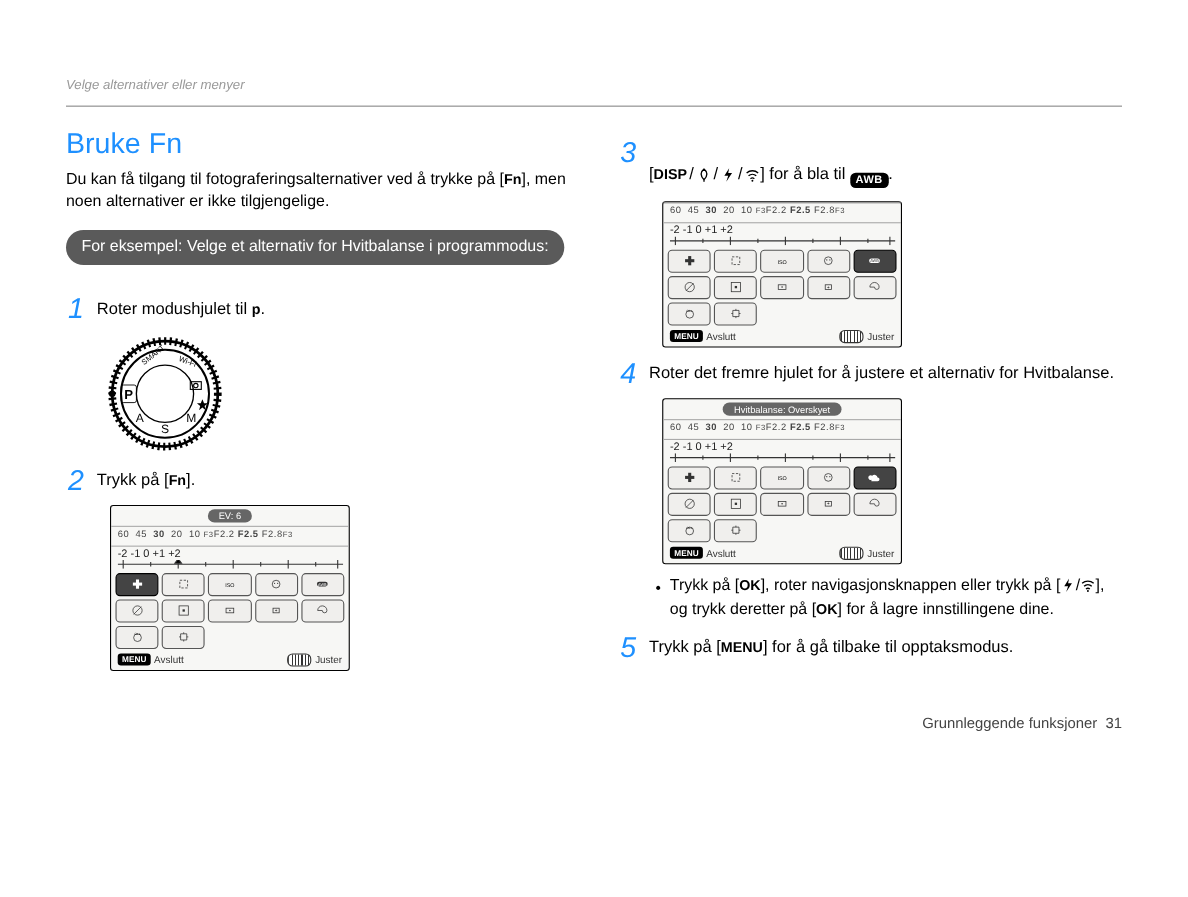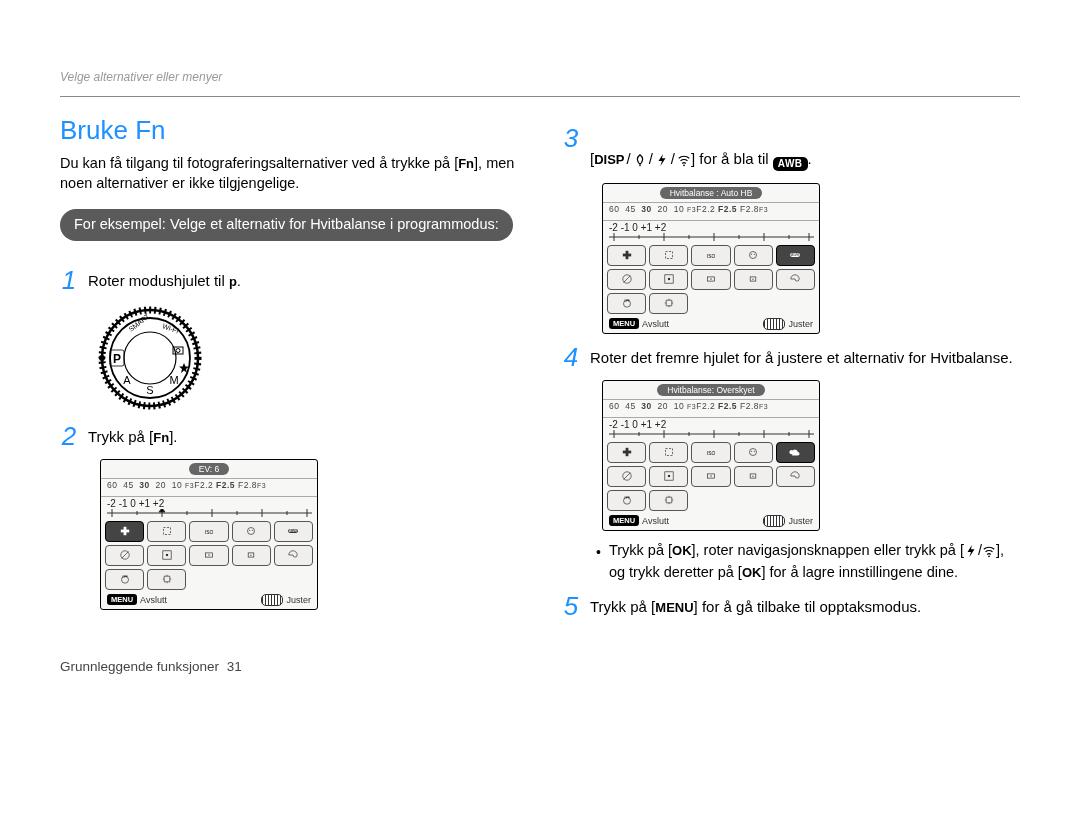--- a/index.html
+++ b/index.html
@@ -181,21 +181,21 @@
 
   .bullet {
     display: flex;
     gap: 8px;
     font-size: 14.5px;
     line-height: 1.35;
     margin: 10px 0 10px 34px;
   }
   .bullet .dot { font-size: 14px; line-height: 1; padding-top:4px; }
   .footer {
-    text-align: left;
+    text-align: right;
     font-size: 13.5px;
     color: #444;
     margin-top: 30px;
   }
   
   .txticon { display:inline-block; vertical-align:-3px; }
   .inline-iconrow .sep { margin: 0 2px; }
   .awb-pill {
     display:inline-block; vertical-align:-3px;
     background:#000; color:#fff;
@@ -390,23 +390,20 @@
                 </svg></span><span class="sep">/</span><span class="txticon"><svg viewBox="0 0 16 16" width="14" height="14">
                   <path d="M9,1 L4,9 L8,9 L6,15 L12,6 L8,6 Z" fill="#000"></path>
                 </svg></span><span class="sep">/</span><span class="txticon"><svg viewBox="0 0 16 16" width="14" height="14">
                   <path d="M2,6 a9,9 0 0,1 12,0 M4,9 a6,6 0 0,1 8,0 M6,12 a3,3 0 0,1 4,0" fill="none" stroke="#000" stroke-width="1.4"></path>
                   <circle cx="8" cy="14" r="1" fill="#000"></circle>
                 </svg></span></span><span>] for å bla til </span><span class="awb-pill">AWB</span><span>.</span>
         </div>
       </div>
 
       <div class="lcd">
-        <div class="header">
-            <span class="pill">Hvitbalanse : Auto HB</span>
-          </div>
         <div class="scale">
           <span class="scale-txt">60&nbsp;&nbsp;45&nbsp;&nbsp;<span class="scale-bold">30</span>&nbsp;&nbsp;20&nbsp;&nbsp;10 <span style="font-size:7px">F3</span>F2.2 <span class="scale-bold">F2.5</span> F2.8<span style="font-size:7px">F3</span></span>
         </div>
         <div class="ev">-2 -1  0 +1 +2</div>
         <div class="evticks">
           <svg width="205" height="8">
               <g stroke="#333" stroke-width="1">
             <line x1="0" y1="4" x2="205" y2="4"></line>
             <line x1="5" y1="0" x2="5" y2="8"></line>
                 <line x1="30" y1="2" x2="30" y2="6"></line>

